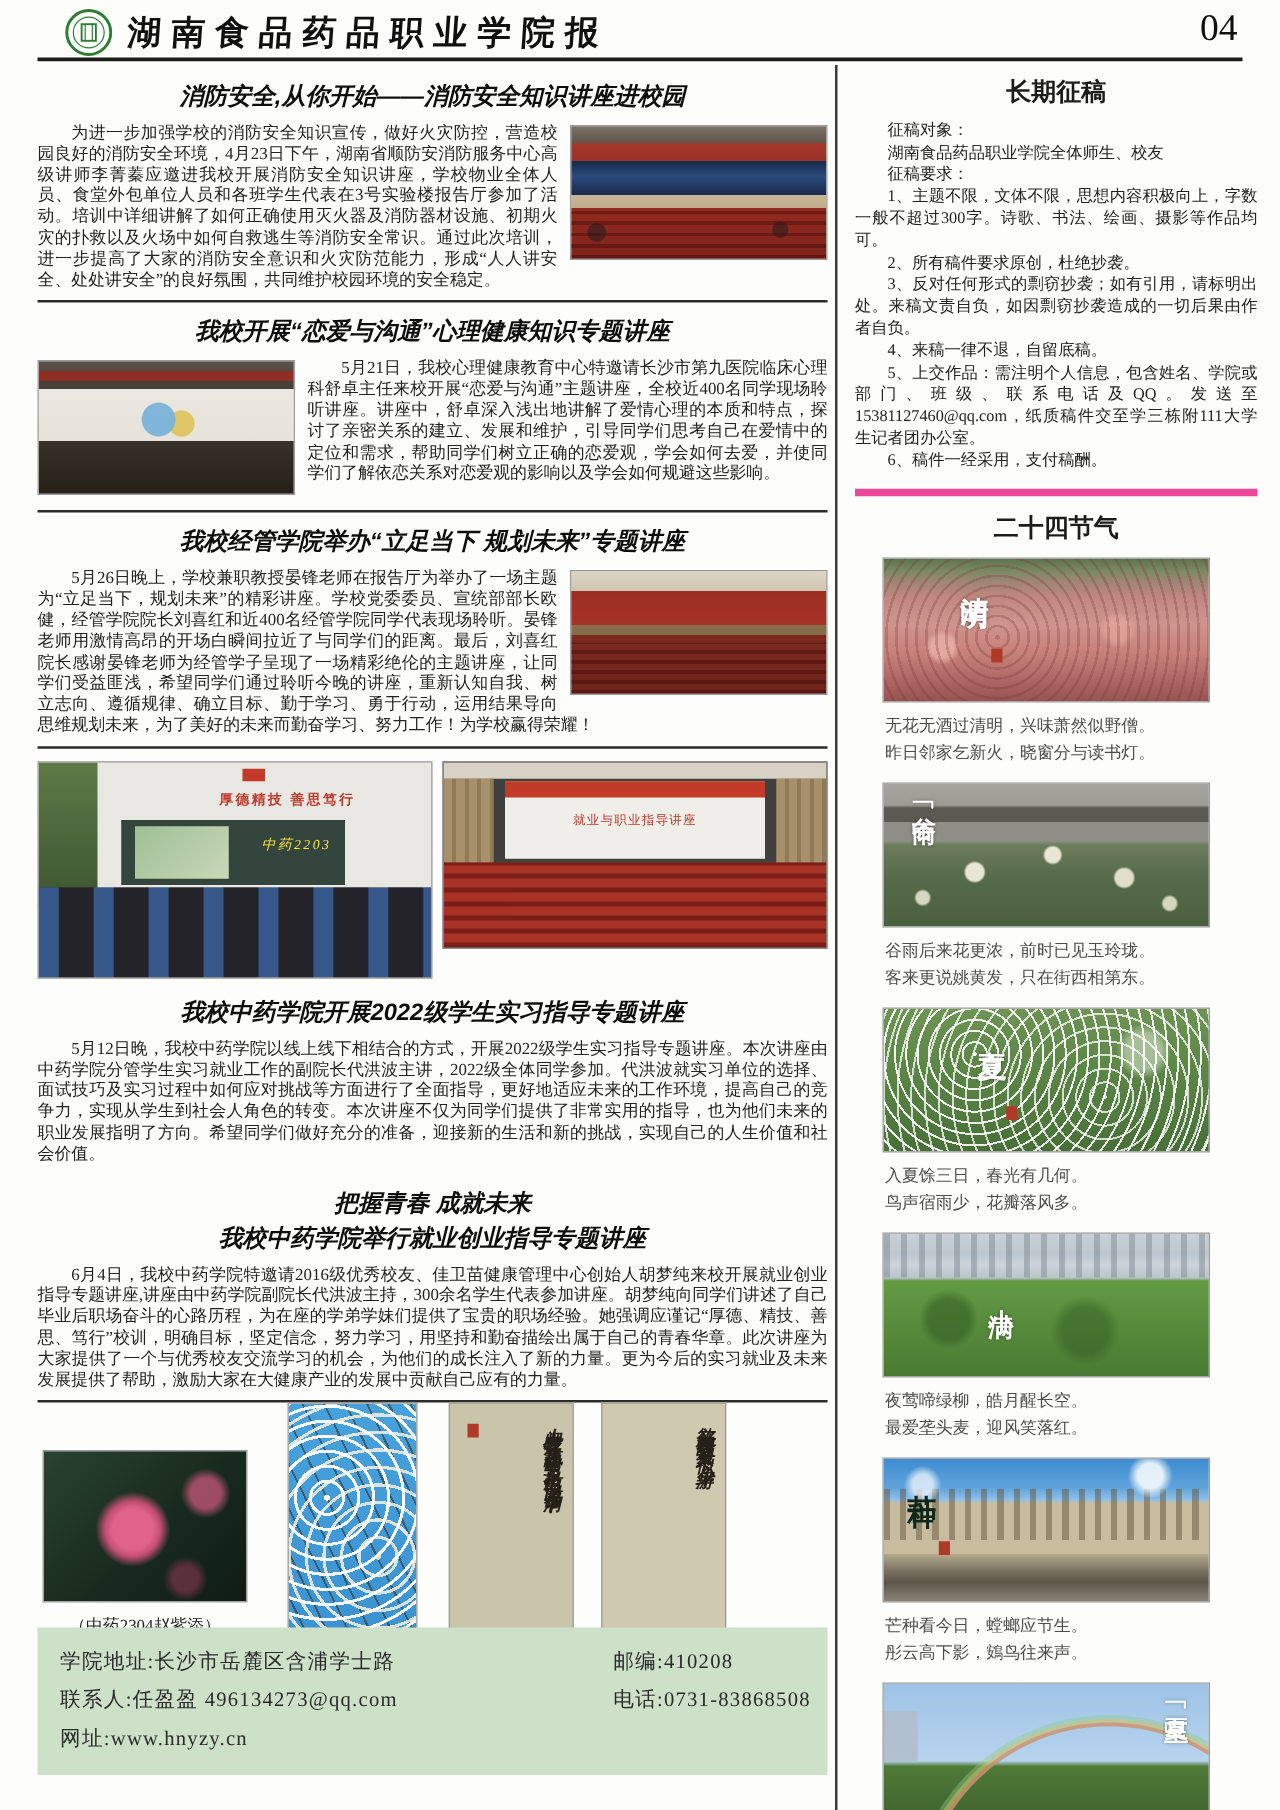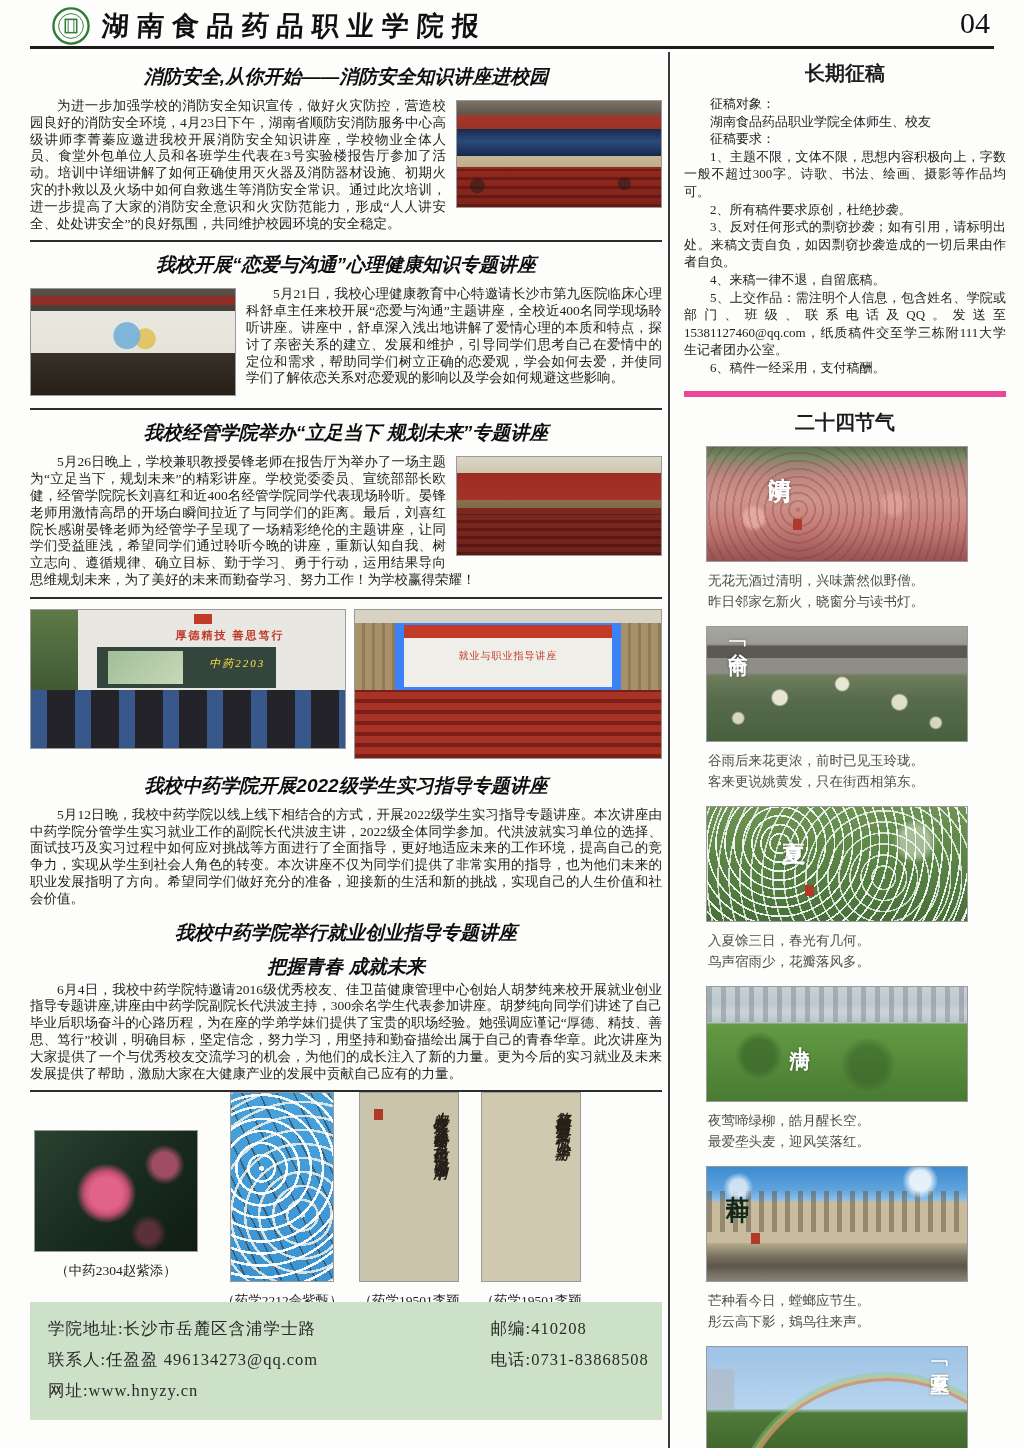--- a/index.html
+++ b/index.html
@@ -44,36 +44,36 @@
       radial-gradient(circle at 56% 47%, rgba(224,194,90,.9) 0 10px, rgba(0,0,0,0) 11px),
       linear-gradient(180deg,#5a524a 0%,#544c44 7%,#8e2e24 7%,#8e2e24 15%,
         #494039 15%,#494039 21%,#e9e7df 21%,#e6e4da 60%,#37312a 60%,#262019 100%);}
   .photo-jg{width:206px;height:100px;
     background:
       repeating-linear-gradient(0deg, rgba(60,5,5,.4) 0 3px, rgba(0,0,0,0) 3px 8px) 0 100%/100% 42% no-repeat,
       linear-gradient(180deg,#ddd6c6 0%,#cfc6b2 16%,#9b2d22 16%,#a53327 44%,
         #8a6f4e 44%,#84684a 52%,#7e2920 52%,#6e231b 100%);}
   
   .photo-row{display:flex;justify-content:space-between;padding:10px 0 4px;}
-  .photo-classroom{width:316px;height:140px;background:#e9e7e1;}
+  .photo-classroom{width:316px;height:174px;background:#e9e7e1;}
   .pc-window{position:absolute;left:0;top:0;width:15%;height:68%;
     background:linear-gradient(180deg,#5d7a46,#49633a 60%,#3c5430);}
   .pc-slogan{position:absolute;left:46%;top:13%;font-size:11px;font-weight:bold;
     color:#bf3a2b;letter-spacing:2px;font-family:"Liberation Sans",sans-serif;}
   .pc-flag{position:absolute;left:52%;top:3%;width:18px;height:10px;background:#c23a28;}
   .pc-board{position:absolute;left:21%;top:27%;width:57%;height:30%;background:#33453c;}
   .pc-screen{position:absolute;left:6%;top:10%;width:42%;height:80%;
     background:linear-gradient(135deg,#9fbf96,#c9d8b8);}
   .pc-chalk{position:absolute;right:6%;top:22%;color:#fde047;font-size:11px;
     font-style:italic;letter-spacing:2px;}
   .pc-desks{position:absolute;left:0;bottom:0;width:100%;height:42%;
     background:repeating-linear-gradient(90deg, rgba(59,102,168,.75) 0 16px,
       rgba(34,34,40,.9) 16px 44px),#2c2c30;}
   .photo-jobhall{width:308px;height:150px;background:#c9b astro;} 
-  .photo-jobhall{background:#3b82f6;}
+  .photo-jobhall{background:#404040;}
   .jh-ceiling{position:absolute;left:0;top:0;width:100%;height:9%;background:#d8d2c4;}
   .jh-wallL{position:absolute;left:0;top:9%;width:13%;height:50%;
     background:repeating-linear-gradient(90deg,#a8906a 0 7px,#8f7b58 7px 10px);}
   .jh-wallR{position:absolute;right:0;top:9%;width:13%;height:50%;
     background:repeating-linear-gradient(90deg,#a8906a 0 7px,#8f7b58 7px 10px);}
   .jh-screen{position:absolute;left:16%;top:10%;width:68%;height:42%;background:#efeee8;}
   .jh-banner{position:absolute;left:0;top:0;width:100%;height:22%;background:#c23a28;}
   .jh-screen-text{position:absolute;left:0;top:40%;width:100%;text-align:center;
     color:#c0392b;font-size:10px;letter-spacing:1px;}
   .jh-seats{position:absolute;left:0;bottom:0;width:100%;height:46%;
@@ -230,22 +230,22 @@
       <div class="jh-seats"></div>
     </div>
   </div>
 
   <div class="article">
     <h2 class="art-title">我校中药学院开展2022级学生实习指导专题讲座</h2>
     <p class="art-body">5月12日晚，我校中药学院以线上线下相结合的方式，开展2022级学生实习指导专题讲座。本次讲座由中药学院分管学生实习就业工作的副院长代洪波主讲，2022级全体同学参加。代洪波就实习单位的选择、面试技巧及实习过程中如何应对挑战等方面进行了全面指导，更好地适应未来的工作环境，提高自己的竞争力，实现从学生到社会人角色的转变。本次讲座不仅为同学们提供了非常实用的指导，也为他们未来的职业发展指明了方向。希望同学们做好充分的准备，迎接新的生活和新的挑战，实现自己的人生价值和社会价值。</p>
   </div>
 
   <div class="article ruled">
+    <h2 class="art-title" style="margin-bottom:2px">把握青春 成就未来</h2>
     <h2 class="art-title sub">我校中药学院举行就业创业指导专题讲座</h2>
-    <h2 class="art-title" style="margin-bottom:2px">把握青春 成就未来</h2>
     <p class="art-body">6月4日，我校中药学院特邀请2016级优秀校友、佳卫苗健康管理中心创始人胡梦纯来校开展就业创业指导专题讲座,讲座由中药学院副院长代洪波主持，300余名学生代表参加讲座。胡梦纯向同学们讲述了自己毕业后职场奋斗的心路历程，为在座的学弟学妹们提供了宝贵的职场经验。她强调应谨记“厚德、精技、善思、笃行”校训，明确目标，坚定信念，努力学习，用坚持和勤奋描绘出属于自己的青春华章。此次讲座为大家提供了一个与优秀校友交流学习的机会，为他们的成长注入了新的力量。更为今后的实习就业及未来发展提供了帮助，激励大家在大健康产业的发展中贡献自己应有的力量。</p>
   </div>
 
   <div>
     <div class="stu-row">
       <div class="stu-item" style="width:172px">
         <div class="ph photo-camellia"></div>
         <div class="caption">（中药2304赵紫添）</div>
       </div>
       <div class="stu-item" style="width:124px;margin-left:18px">

